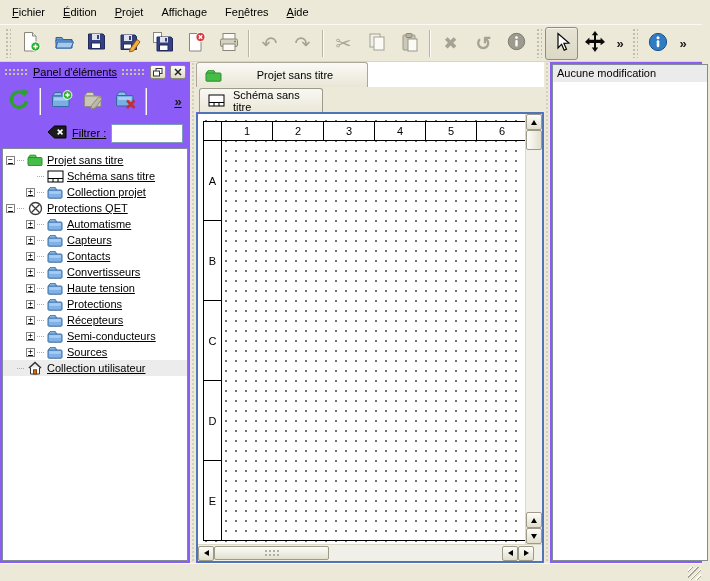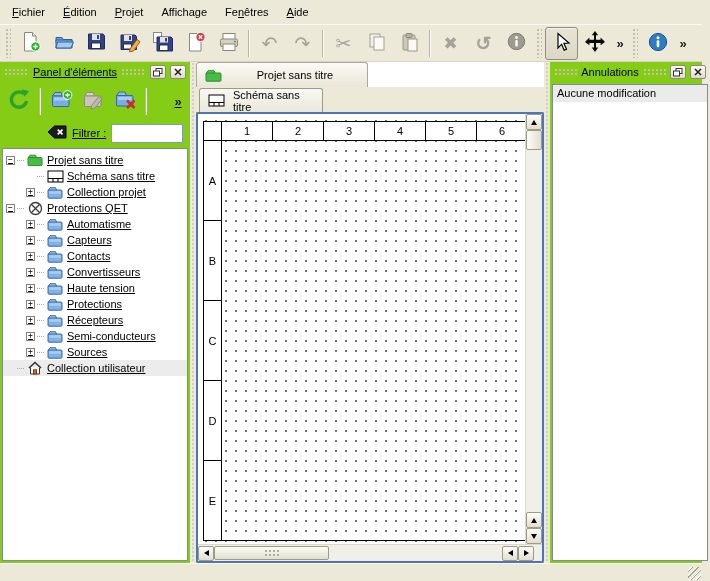--- a/index.html
+++ b/index.html
@@ -1,18 +1,18 @@
 <!DOCTYPE html>
 <html><head>
 <meta charset="utf-8">
 <style>
   * { box-sizing: border-box; margin: 0; padding: 0; }
   html,body { width:710px; height:581px; }
   body { font-family:"Liberation Sans", sans-serif; font-size:11px; color:#000; background:#ece9d8; overflow:hidden; }
-  .app { width:702px; height:581px; display:flex; flex-direction:column; background:#84cc16; }
+  .app { width:702px; height:581px; display:flex; flex-direction:column; background:#8b5cf6; }
 
   
   .menubar { height:24px; display:flex; align-items:center; padding-left:3px; background:#ece9d8; flex:none; }
   .mi { padding:4px 9px; cursor:default; }
   .mi u { text-underline-offset:1px; }
 
   
   .toolbar { height:38px; flex:none; display:flex; align-items:center; background:#ece9d8;
              border-top:1px solid #fbfaf6; border-bottom:1px solid #d9d5c4; padding:0 2px; }
   .thandle { width:6px; height:30px; margin:0 3px;
@@ -587,36 +587,20 @@
               <span class="ar right"></span>
             </div>
           <div class="endpad"></div>
         </div>
       </div>
     </div>
 
     <div class="splitter"></div>
 
     <div class="dock right">
-      <div class="dock-title">
-        <span class="ttex"></span>
-        <span class="dock-title-text">Annulations</span>
-        <span class="ttex"></span>
-        <button class="dbtn">
-            <svg width="10" height="9">
-              <rect x="3" y="0.5" width="6" height="5" fill="#fff" stroke="#333"></rect>
-              <rect x="0.5" y="3" width="6" height="5" fill="#fff" stroke="#333"></rect>
-            </svg>
-          </button>
-        <button class="dbtn">
-            <svg width="8" height="8">
-              <path d="M1 1 l6 6 M7 1 l-6 6" stroke="#222" stroke-width="1.5"></path>
-            </svg>
-          </button>
-      </div>
       <div class="ulist">
           <div class="uitem first">Aucune modification</div>
         </div>
     </div>
   </div>
 
   <div class="statusbar">
     <div class="sgrip"></div>
   </div>
 </div>

